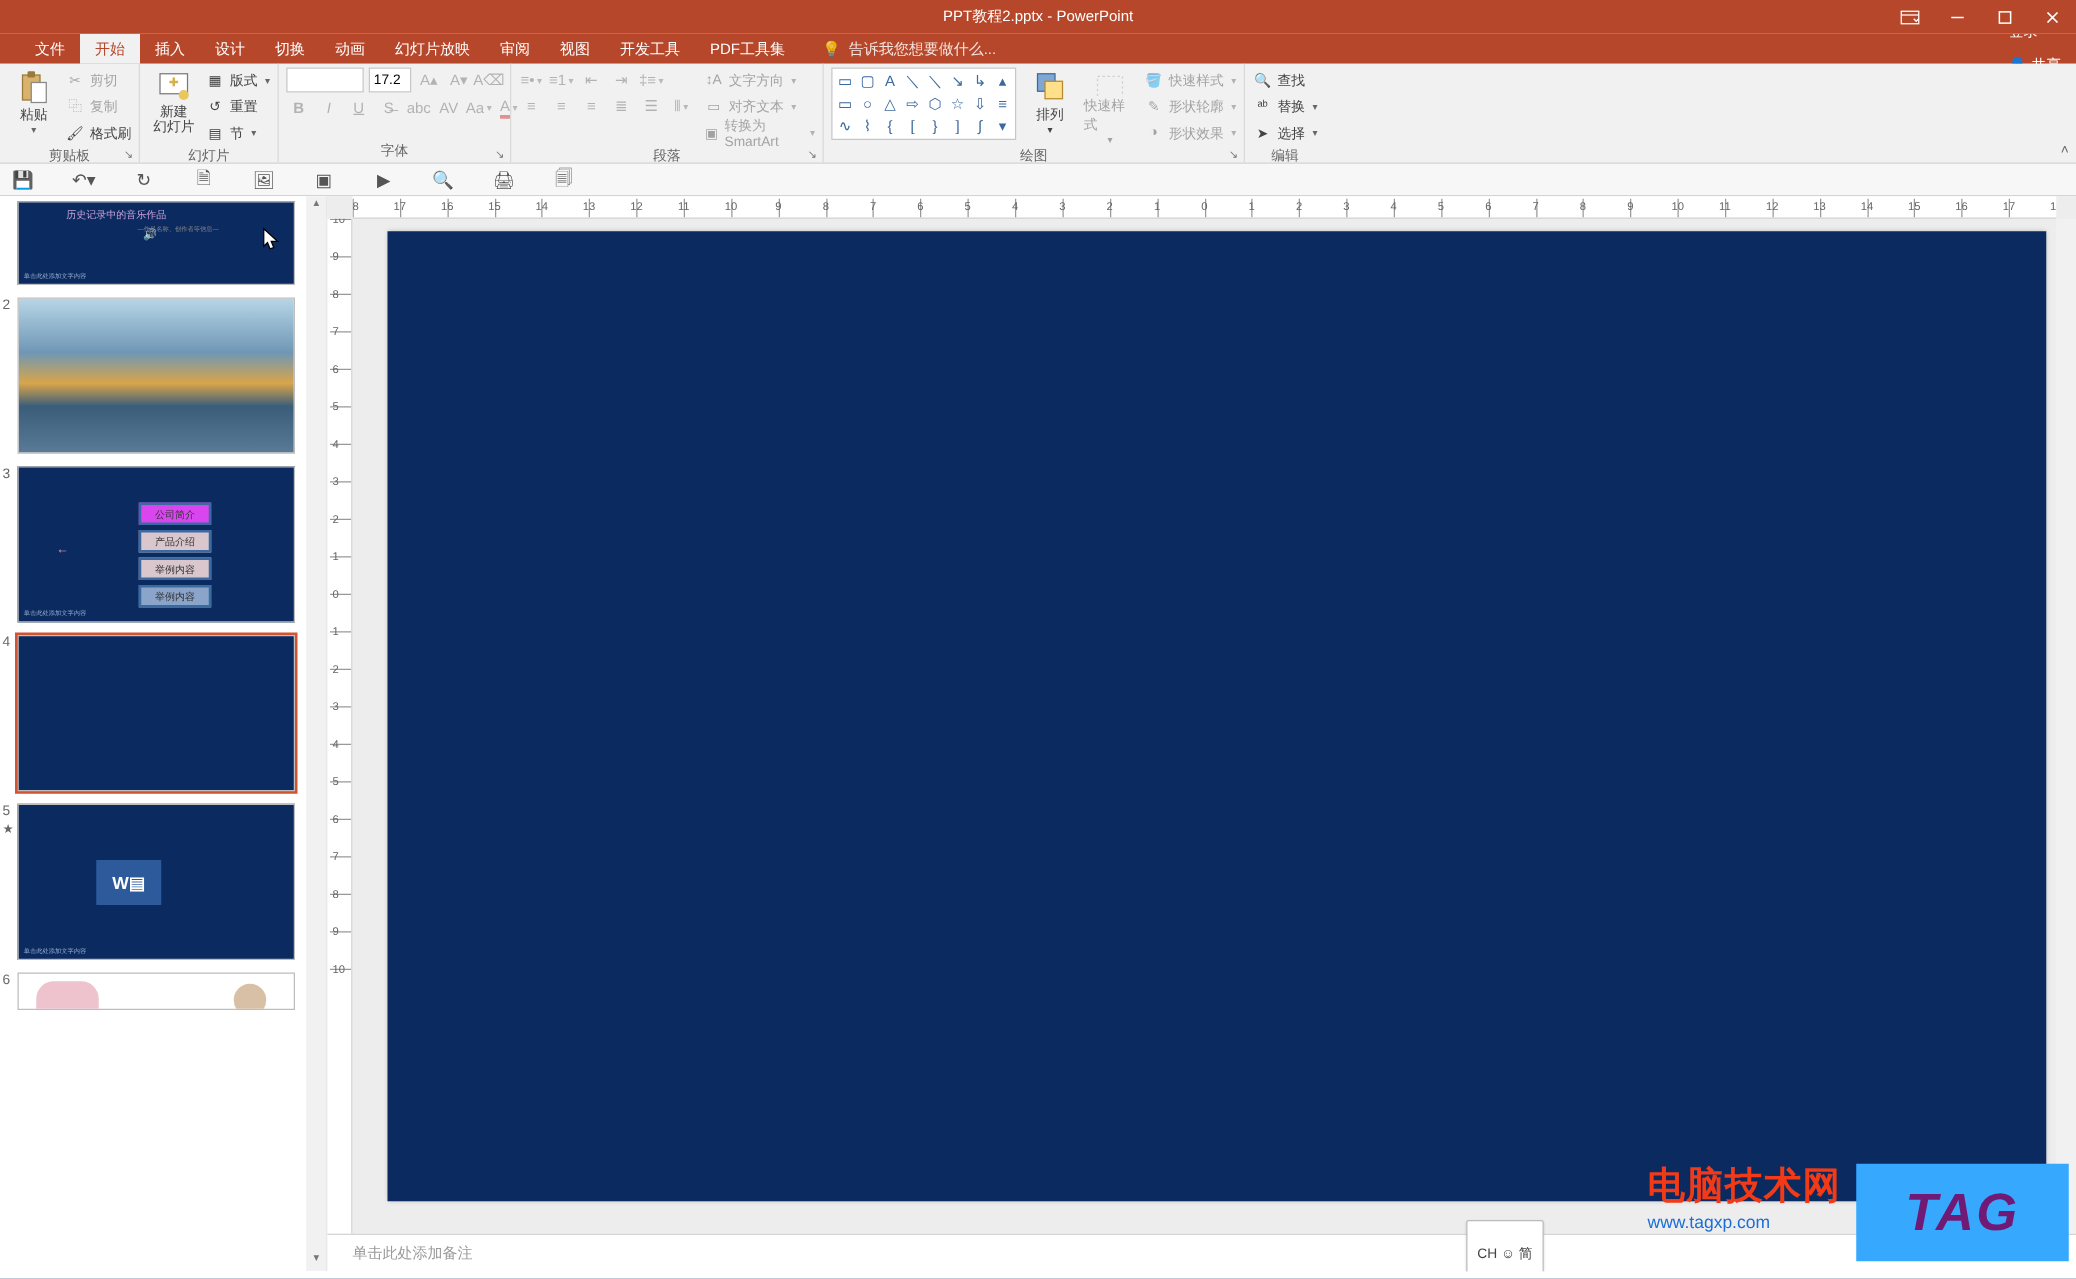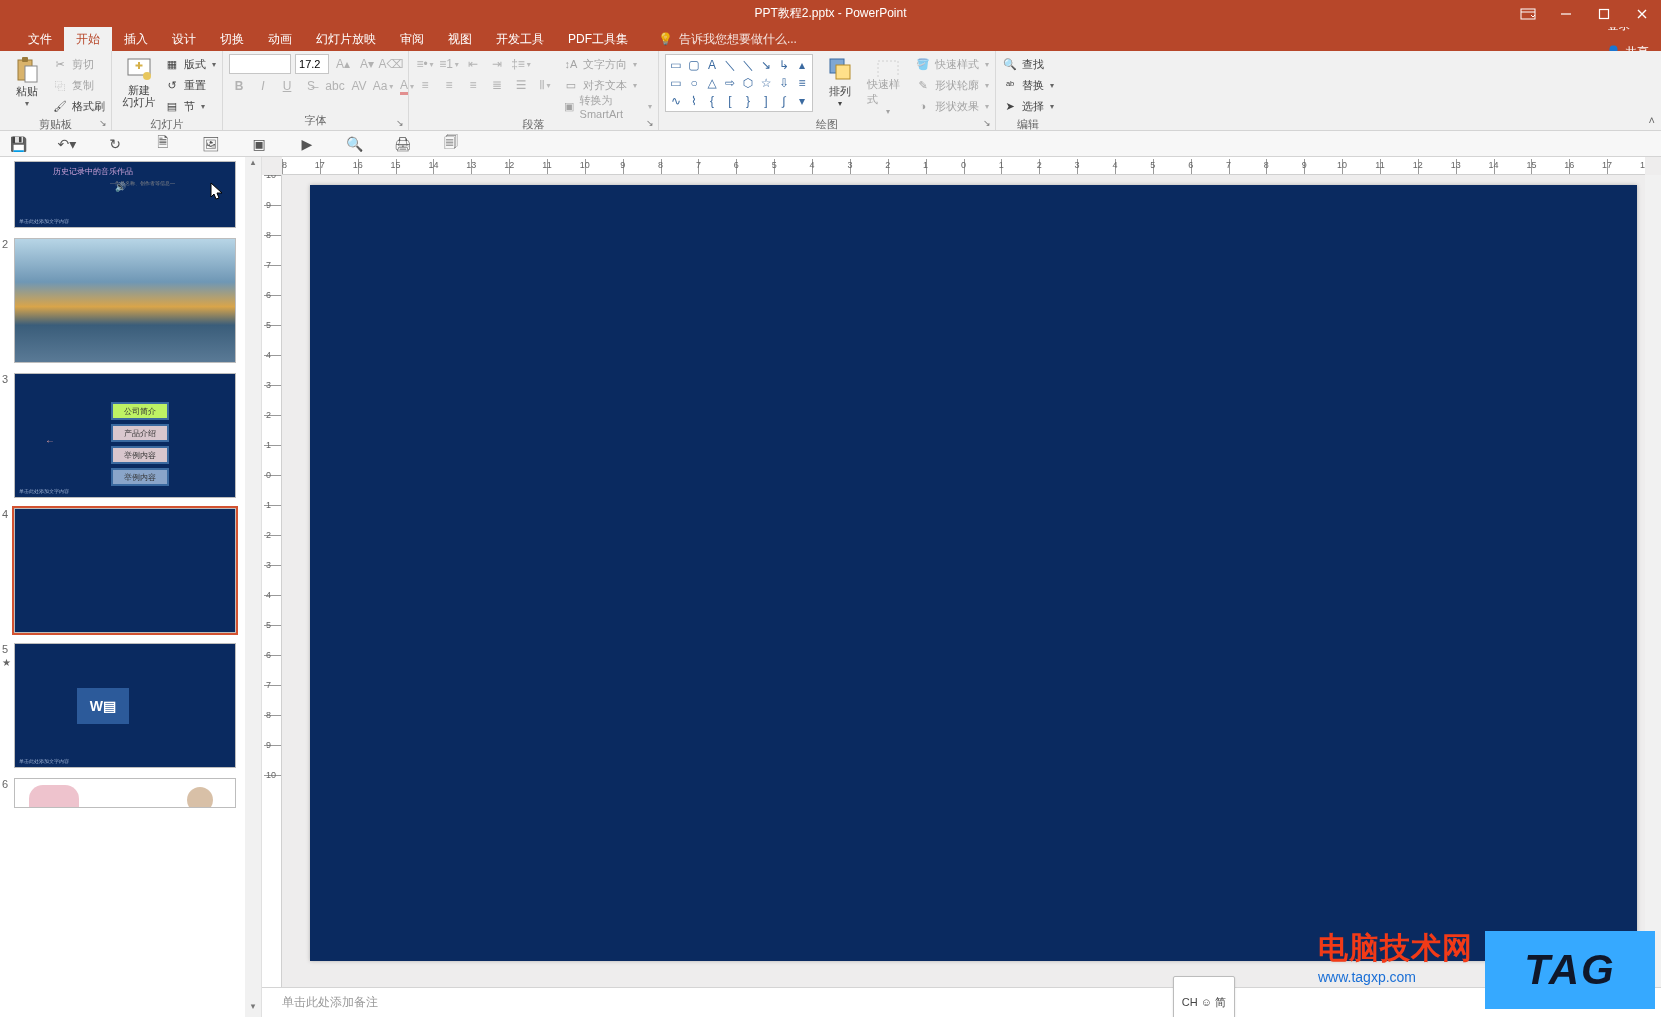--- a/index.html
+++ b/index.html
@@ -70,21 +70,21 @@
     .slide-canvas{ position:absolute; left:28px; top:10px; right:24px; bottom:26px; background:#0a2a60; box-shadow:0 0 4px rgba(0,0,0,.25);}    
     
     .notes-bar{ height:30px; background:#fff; border-top:1px solid #d4d4d4; display:flex; align-items:center; padding-left:20px; position:relative;}
     .notes-bar .txt{ font-size:12px; color:#9a9a9a; cursor:text;}
     .ime-badge{ position:absolute; right:426px; top:-12px; background:#fff; border:1px solid #bcbcbc; border-radius:2px; padding:18px 8px; font-size:11px; color:#444; box-shadow:0 1px 2px rgba(0,0,0,.15);}    
     
     
     .wm1{ position:absolute; right:188px; bottom:38px; font-size:30px; font-weight:bold; color:#f23a17; font-family:"SimHei",sans-serif; letter-spacing:1px;}
     .wm1 .sub{ font-size:14px; color:#1a6fd6; font-weight:normal; display:block; letter-spacing:0;}
     .wm2{ position:absolute; right:6px; bottom:14px; width:170px; height:78px; background:#36a9ff; display:flex; align-items:center; justify-content:center;}
-    .wm2 span{ font-size:42px; font-weight:800; color:#0f172a; font-style:italic; letter-spacing:2px;}
+    .wm2 span{ font-size:42px; font-weight:800; color:#701a75; font-style:italic; letter-spacing:2px;}
     
     .cursor-fake{ position:absolute; left:210px; top:182px; width:14px; height:18px; pointer-events:none;}
   </style>
 </head>
 <body>
 
 <div class="title-bar">
   <span>PPT教程2.pptx - PowerPoint</span>
   <div class="window-controls">
     <div>
@@ -374,21 +374,21 @@
       </div>
     </div>
     <div class="thumb-item">
       <span class="num">2</span>
       <div class="slide" style="height:125px;background:linear-gradient(180deg,#b7d5e6 0%,#6f97b5 35%,#d9a54a 55%,#3a5d7a 70%,#5a7a96 100%);"></div>
     </div>
     <div class="thumb-item">
       <span class="num">3</span>
       <div class="slide" style="height:125px;position:relative;">
         <div style="position:absolute;left:30px;top:60px;color:#e6a0a0;font-size:10px;">←</div>
-        <div style="position:absolute;left:96px;top:28px;width:58px;height:18px;background:#bef264;border:2px solid #3b6aa0;font-size:8px;color:#333;display:flex;align-items:center;justify-content:center;">公司简介</div>
+        <div style="position:absolute;left:96px;top:28px;width:58px;height:18px;background:#d946ef;border:2px solid #3b6aa0;font-size:8px;color:#333;display:flex;align-items:center;justify-content:center;">公司简介</div>
         <div style="position:absolute;left:96px;top:50px;width:58px;height:18px;background:#d9c7cd;border:2px solid #3b6aa0;font-size:8px;color:#333;display:flex;align-items:center;justify-content:center;">产品介绍</div>
         <div style="position:absolute;left:96px;top:72px;width:58px;height:18px;background:#d9c7cd;border:2px solid #3b6aa0;font-size:8px;color:#333;display:flex;align-items:center;justify-content:center;">举例内容</div>
         <div style="position:absolute;left:96px;top:94px;width:58px;height:18px;background:#8aa5c9;border:2px solid #3b6aa0;font-size:8px;color:#333;display:flex;align-items:center;justify-content:center;">举例内容</div>
         <div style="position:absolute;left:4px;bottom:3px;color:#9aaed0;font-size:5px;">单击此处添加文字内容</div>
       </div>
     </div>
     <div class="thumb-item sel">
       <span class="num">4</span>
       <div class="slide" style="height:125px;"></div>
     </div>

